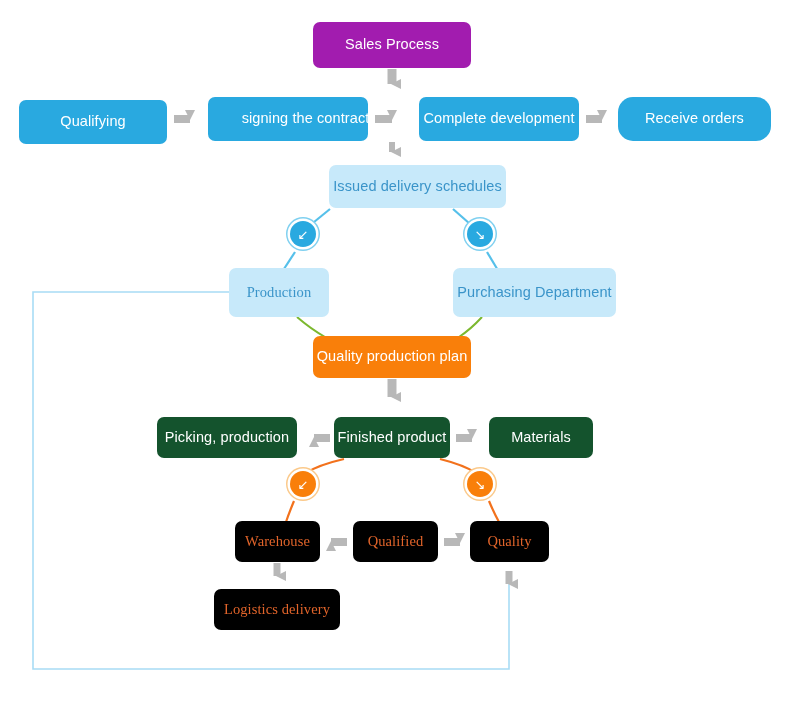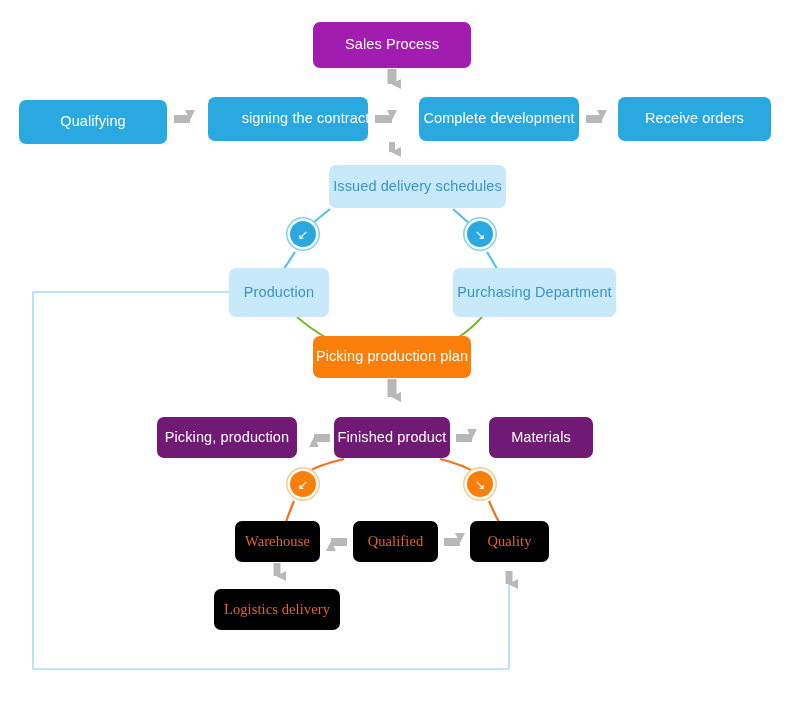--- a/index.html
+++ b/index.html
@@ -36,21 +36,21 @@
     font-size: 14.5px;
     line-height: 1.2;
     letter-spacing: 0.1px;
     white-space: nowrap;
     z-index: 3;
   }
   .node.red      { background: #a21caf; color: #ffffff; }
   .node.blue     { background: #29a9e0; color: #ffffff; }
   .node.lightblue{ background: #c7e9fa; color: #3a94c9; }
   .node.orange   { background: #f97f0a; color: #ffffff; }
-  .node.green    { background: #701a75; color: #ffffff; }
+  .node.green    { background: #14532d; color: #ffffff; }
   .node.lightorange { background: #000000; color: #e1642a; font-family: Liberation Serif, serif; }
 
   .circ {
     position: absolute;
     width: 26px;
     height: 26px;
     border-radius: 50%;
     box-sizing: border-box;
     display: flex;
     align-items: center;
@@ -165,29 +165,29 @@
   </svg>
 
   <div class="node red" style="left:313px;top:22px;width:158px;height:46px;">Sales Process</div>
 
   <div class="node blue" style="left:19px;top:100px;width:148px;height:44px;">Qualifying</div>
 
   <div class="node blue" style="left:208px;top:97px;width:160px;height:44px;padding-left:35px;">signing the contract</div>
 
   <div class="node blue" style="left:419px;top:97px;width:160px;height:44px;">Complete development</div>
 
-  <div class="node blue" style="left:618px;top:97px;width:153px;height:44px;">Receive orders</div>
+  <div class="node blue" style="left:618px;top:97px;width:153px;height:44px;border-radius:15px;">Receive orders</div>
 
   <div class="node lightblue" style="left:313px;top:165px;width:177px;height:43px;margin-left:16px;">Issued delivery schedules</div>
 
-  <div class="node lightblue" style="left:229px;top:268px;width:100px;height:49px;">Production</div>
+  <div class="node lightblue" style="left:229px;top:268px;width:100px;height:49px;font-family:Liberation Serif, serif;">Production</div>
 
   <div class="node lightblue" style="left:453px;top:268px;width:163px;height:49px;">Purchasing Department</div>
 
-  <div class="node orange" style="left:313px;top:336px;width:158px;height:42px;">Picking production plan</div>
+  <div class="node orange" style="left:313px;top:336px;width:158px;height:42px;">Quality production plan</div>
 
   <div class="node green" style="left:157px;top:417px;width:140px;height:41px;">Picking, production</div>
 
   <div class="node green" style="left:334px;top:417px;width:116px;height:41px;">Finished product</div>
 
   <div class="node green" style="left:489px;top:417px;width:104px;height:41px;">Materials</div>
 
   <div class="node lightorange" style="left:235px;top:521px;width:85px;height:41px;">Warehouse</div>
 
   <div class="node lightorange" style="left:353px;top:521px;width:85px;height:41px;">Qualified</div>

